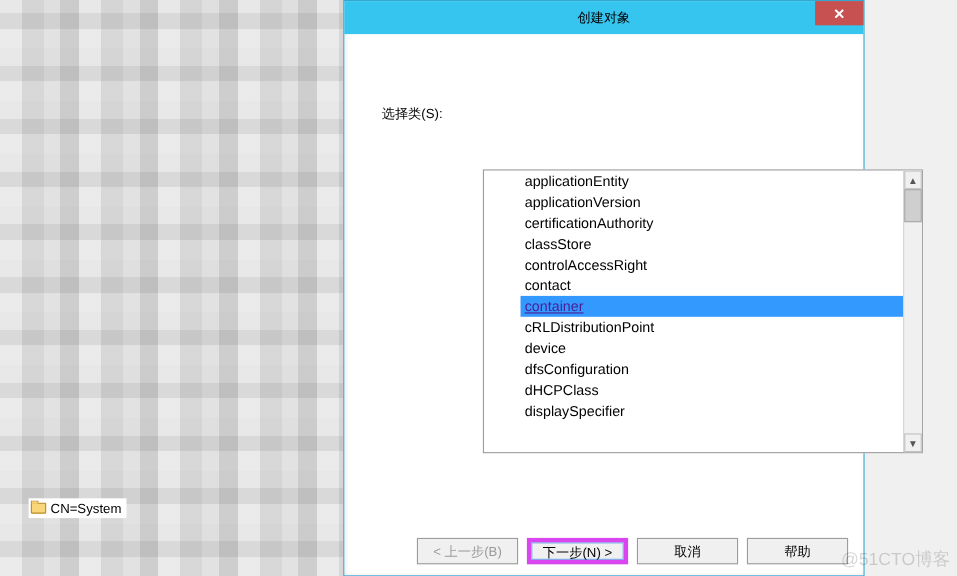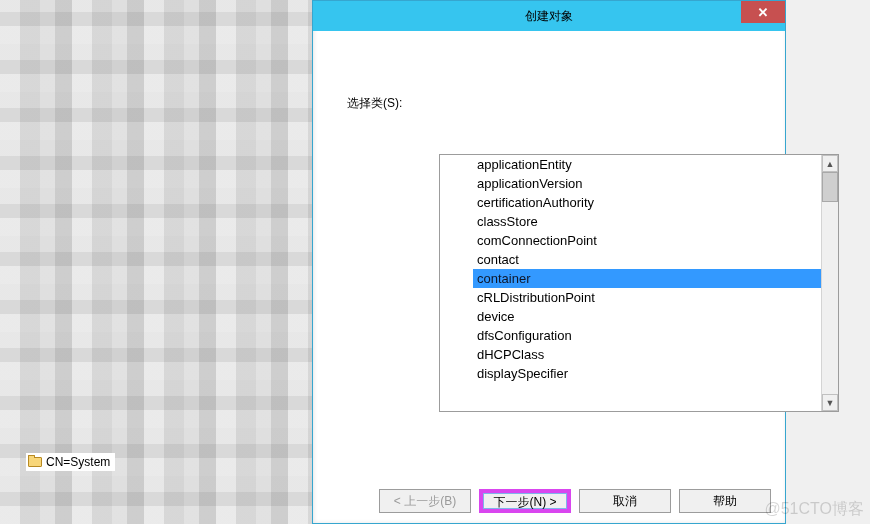--- a/index.html
+++ b/index.html
@@ -150,21 +150,22 @@
     line-height: 19px;
     padding: 0 4px;
     color: #000;
     white-space: nowrap;
     overflow: hidden;
     cursor: default;
     font-size: 13px;
   }
   .list-item.selected {
     background: #3399ff;
-    color: #0f172a;
+    color: #4c1d95;
+    text-decoration: underline;
   }
 
   
   .fake-scrollbar {
     width: 17px;
     background: #f0f0f0;
     border-left: 1px solid #d4d4d4;
     box-sizing: border-box;
     display: flex;
     flex-direction: column;
@@ -251,21 +252,21 @@
 
   <div class="dialog-body">
     <div class="label">选择类(S):</div>
 
     <div class="listbox-wrap">
       <div class="listbox" id="listbox">
           <div class="list-item">applicationEntity</div>
           <div class="list-item">applicationVersion</div>
           <div class="list-item">certificationAuthority</div>
           <div class="list-item">classStore</div>
-          <div class="list-item">comConnectionPoint</div>
+          <div class="list-item">controlAccessRight</div>
           <div class="list-item">contact</div>
           <div class="list-item selected">container</div>
           <div class="list-item">cRLDistributionPoint</div>
           <div class="list-item">device</div>
           <div class="list-item">dfsConfiguration</div>
           <div class="list-item">dHCPClass</div>
           <div class="list-item">displaySpecifier</div>
         </div>
       <div class="fake-scrollbar">
         <div class="sb-btn">▲</div>

